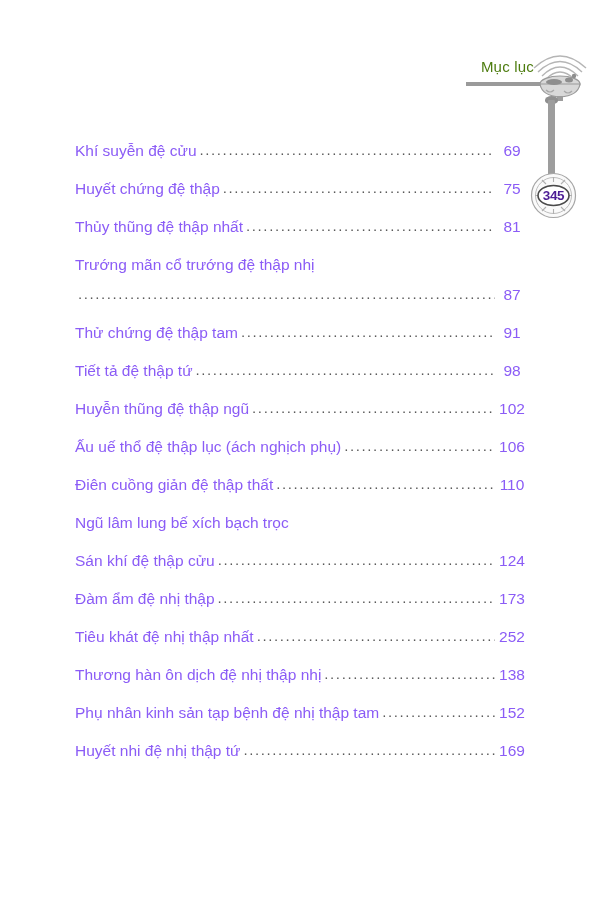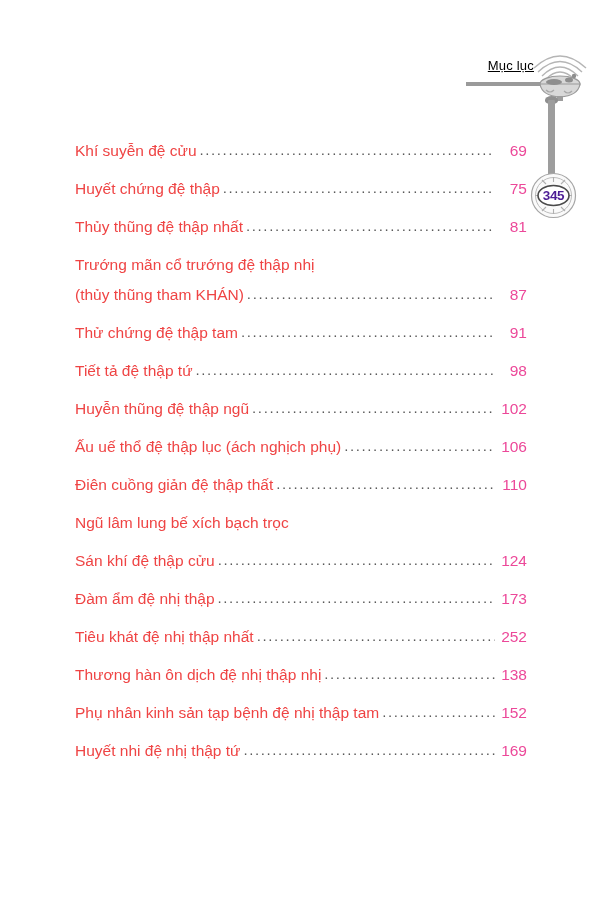--- a/index.html
+++ b/index.html
@@ -22,25 +22,24 @@
     top: 0;
     left: 0;
     width: 612px;
     height: 230px;
   }
 
   .header-title {
     position: absolute;
     right: 78px;
     top: 58px;
-    font-size: 13px;
+    font-size: 15px;
     letter-spacing: 0.2px;
-    color: #000000;
+    color: #4d7c0f;
     white-space: nowrap;
-    text-decoration: underline;
   }
   .header-rule {
     position: absolute;
     right: 72px;
     top: 82px;
     width: 74px;
     height: 4px;
     background: #9a9a9a;
   }
 
@@ -119,43 +118,43 @@
     line-height: 23px;
     white-space: nowrap;
   }
   
   .toc-line + .toc-line {
     margin-top: 7px;
   }
 
   .toc-label {
     flex: 0 0 auto;
-    color: #ef4444;
+    color: #8b5cf6;
   }
 
   .toc-leader {
     flex: 1 1 auto;
     overflow: hidden;
     margin: 0 2px 0 3px;
     position: relative;
     top: -1px;
     color: #5a5a5a;
     letter-spacing: 1.6px;
     font-size: 15px;
   }
   .toc-leader::before {
     content: "........................................................................................................................";
   }
   .toc-line.no-leader .toc-leader::before { content: ""; }
 
   .toc-page {
     flex: 0 0 auto;
-    text-align: right;
+    text-align: center;
     min-width: 30px;
-    color: #ec4899;
+    color: #8b5cf6;
     font-size: 15.5px;
   }
 </style>
 </head>
 <body>
 
 <div class="header-zone">
 
   <div class="header-title">Mục lục</div>
   <div class="header-rule"></div>
@@ -225,21 +224,20 @@
         <span class="toc-leader"></span>
         <span class="toc-page">81</span>
       </div>
     </div>
     <div class="toc-entry">
       <div class="toc-line no-leader">
         <span class="toc-label">Trướng mãn cổ trướng đệ thập nhị</span>
         <span class="toc-leader"></span>
       </div>
       <div class="toc-line">
-        <span class="toc-label">(thủy thũng tham KHÁN)</span>
         <span class="toc-leader"></span>
         <span class="toc-page">87</span>
       </div>
     </div>
     <div class="toc-entry">
       <div class="toc-line">
         <span class="toc-label">Thử chứng đệ thập tam</span>
         <span class="toc-leader"></span>
         <span class="toc-page">91</span>
       </div>

